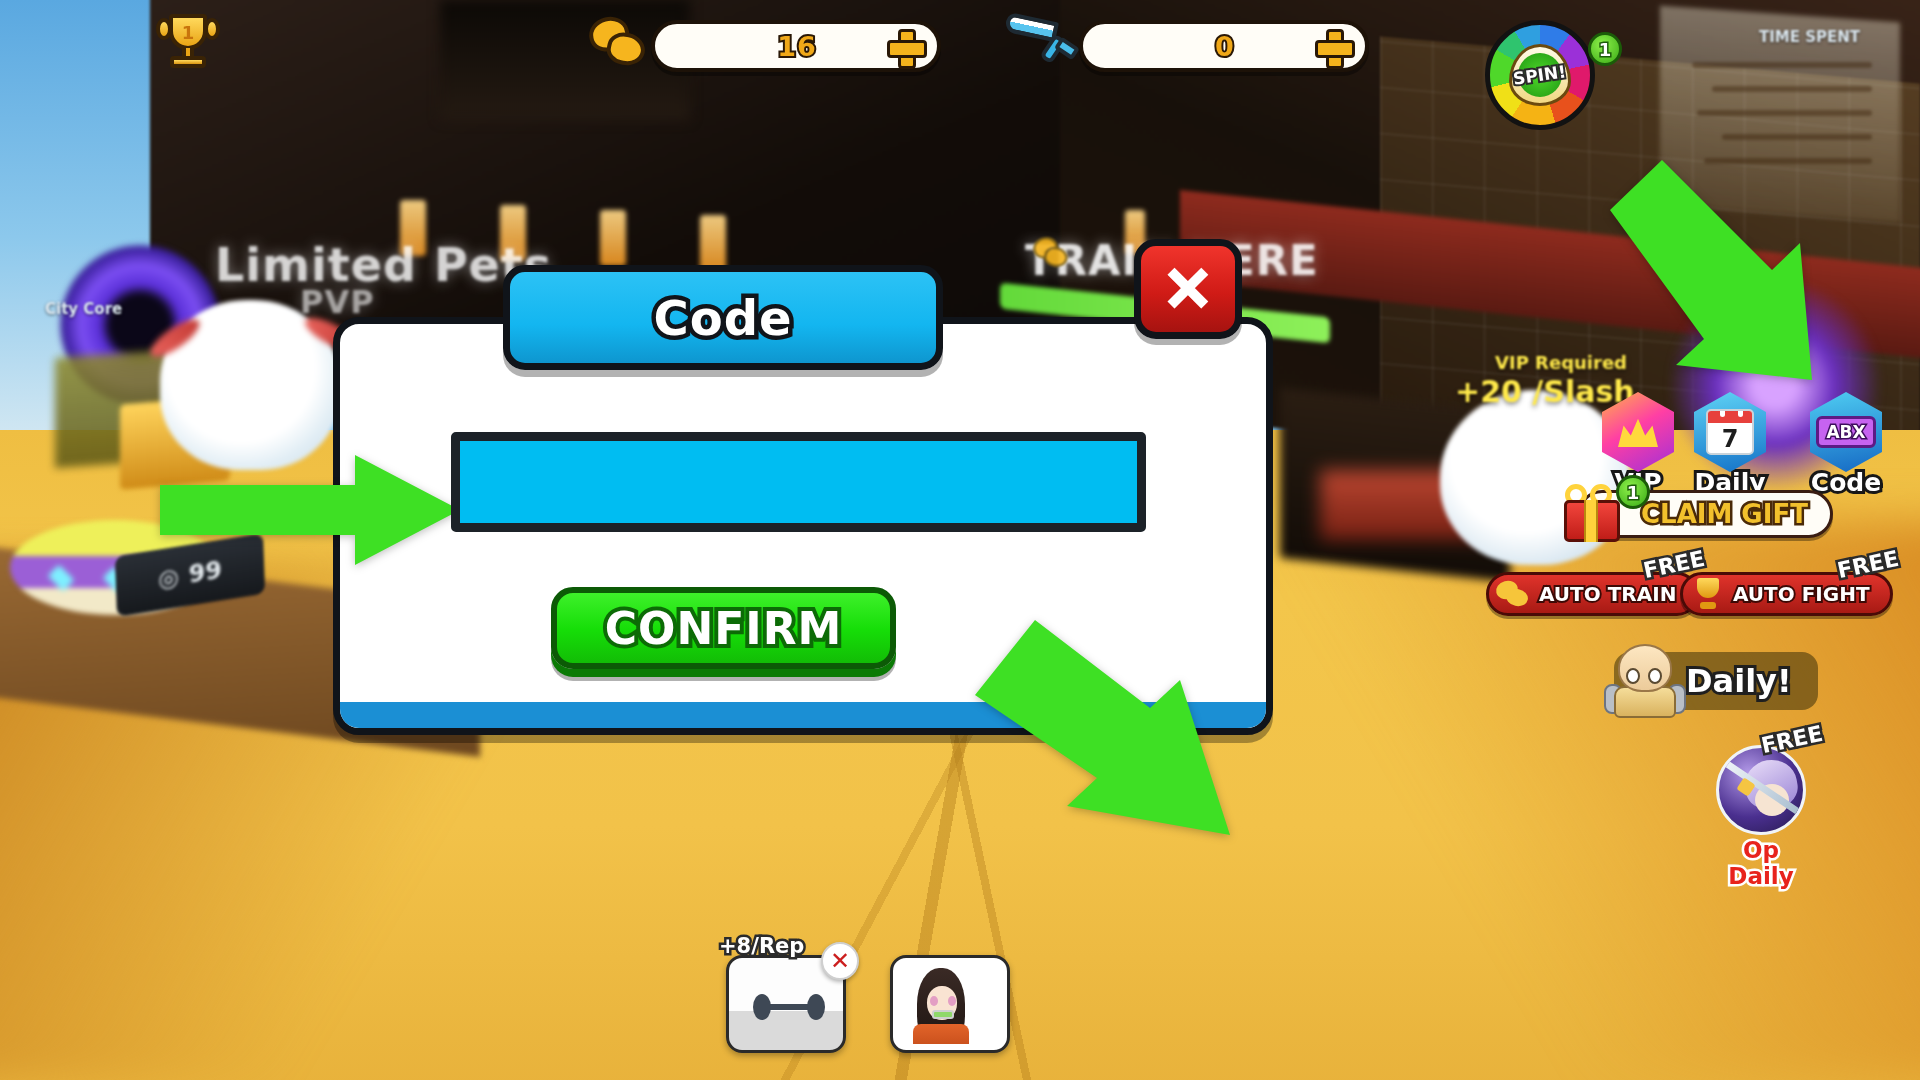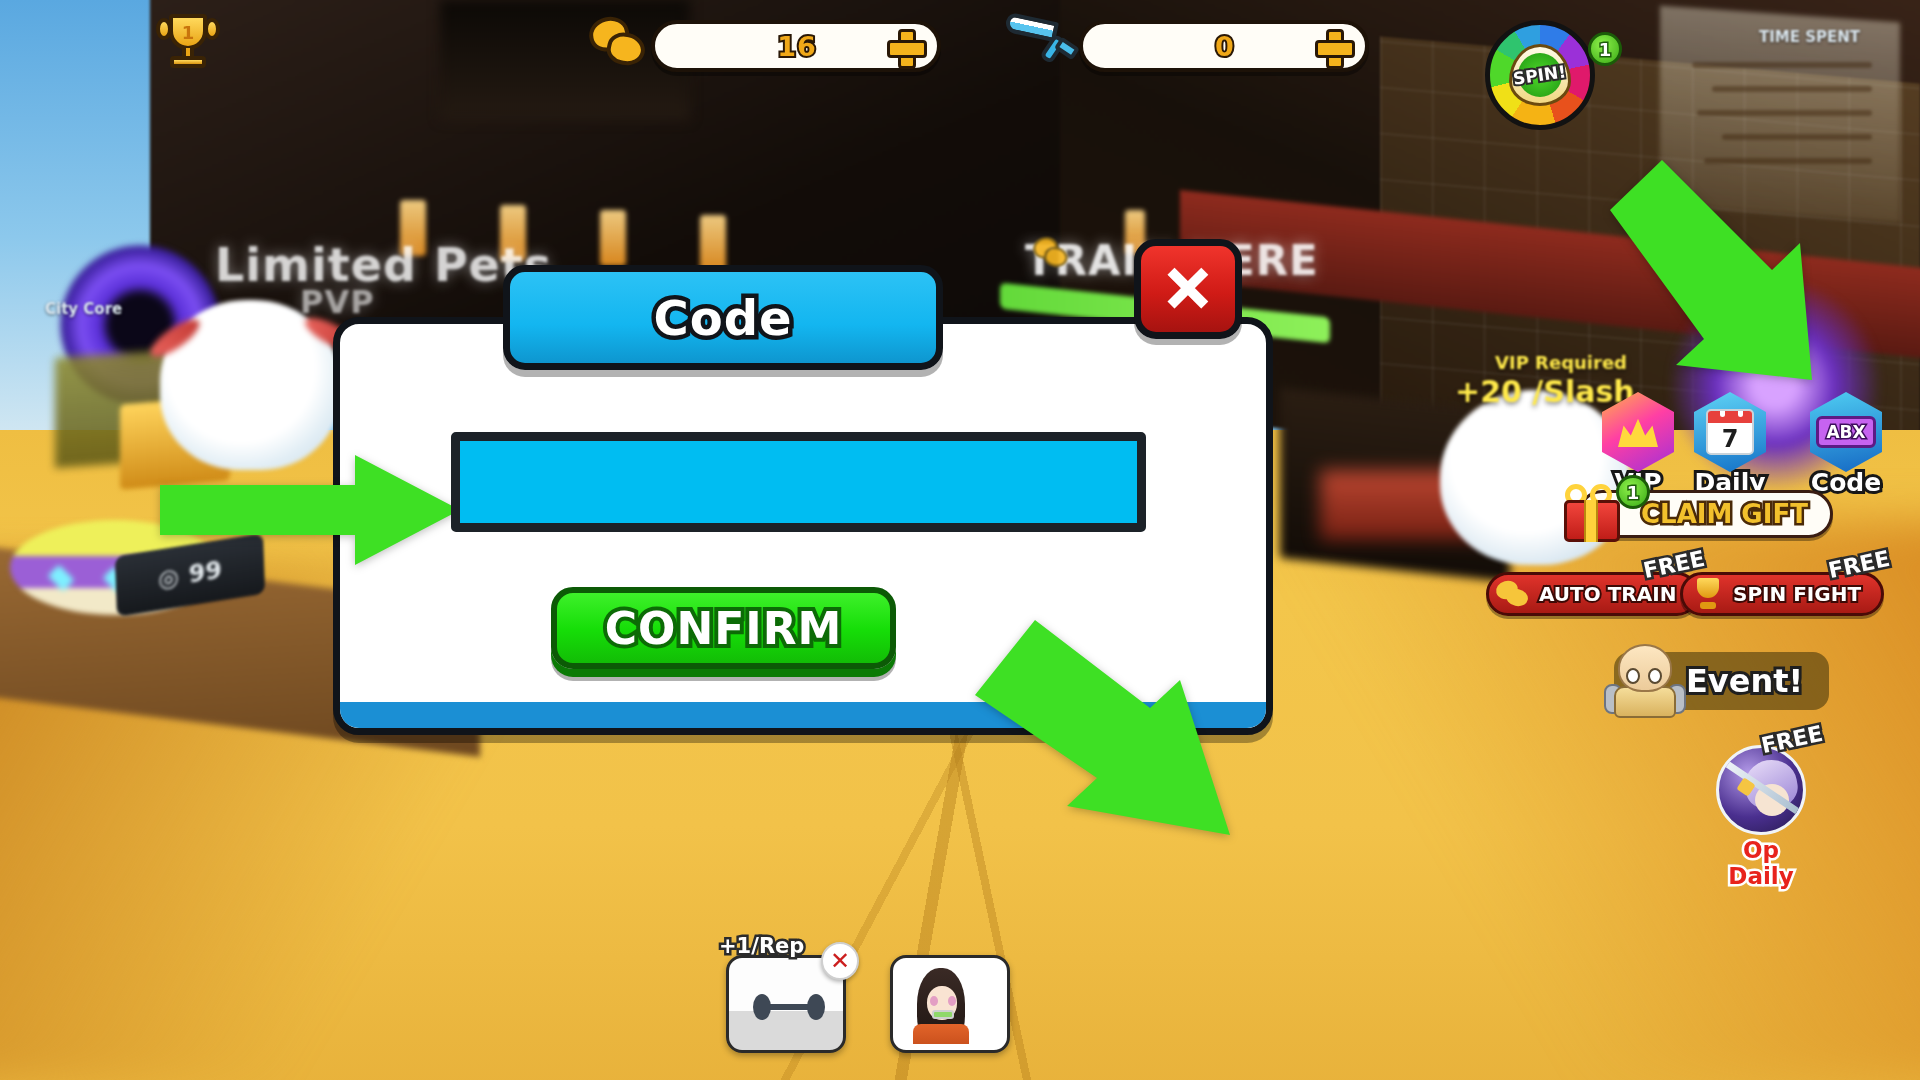--- a/index.html
+++ b/index.html
@@ -752,53 +752,53 @@
   </div>
   <span class="free-tag">FREE</span>
 </div>
 
 <div class="autobtn" style="left:1680px;top:572px">
   <div class="mini-trophy">
       <div class="c"></div>
       <div class="bs"></div>
     </div>
   <div class="pill">
-    <span class="txt">SPIN FIGHT</span>
+    <span class="txt">AUTO FIGHT</span>
   </div>
   <span class="free-tag">FREE</span>
 </div>
 
 <div id="eventBtn">
   <div class="saitama">
     <div class="shoulder shL"></div>
       <div class="shoulder shR"></div>
     <div class="body"></div>
     <div class="head"></div>
     <div class="eye eyeL"></div>
       <div class="eye eyeR"></div>
   </div>
   <div class="pill">
-    <span id="eventLabel">Event!</span>
+    <span id="eventLabel">Daily!</span>
   </div>
 </div>
 
 <div id="opSword">
   <div class="circ">
     <div class="hair"></div>
       <div class="face"></div>
     <div class="katana"></div>
       <div class="guardsq"></div>
   </div>
   <span class="free-tag" style="right:-12px;top:-18px">FREE</span>
   <span id="opSwordLabel">Op Daily</span>
 </div>
 
 <div id="hotbar">
   <div class="slot dumbbell">
-    <span id="repLabel">+1/Rep</span>
+    <span id="repLabel">+8/Rep</span>
     <div class="dumbbell-icon">
       <div class="bar"></div>
         <div class="w wL"></div>
         <div class="w wR"></div>
     </div>
     <div id="slotClose">✕</div>
   </div>
   <div class="slot">
     <div class="nezuko">
       <div class="hair2"></div>

